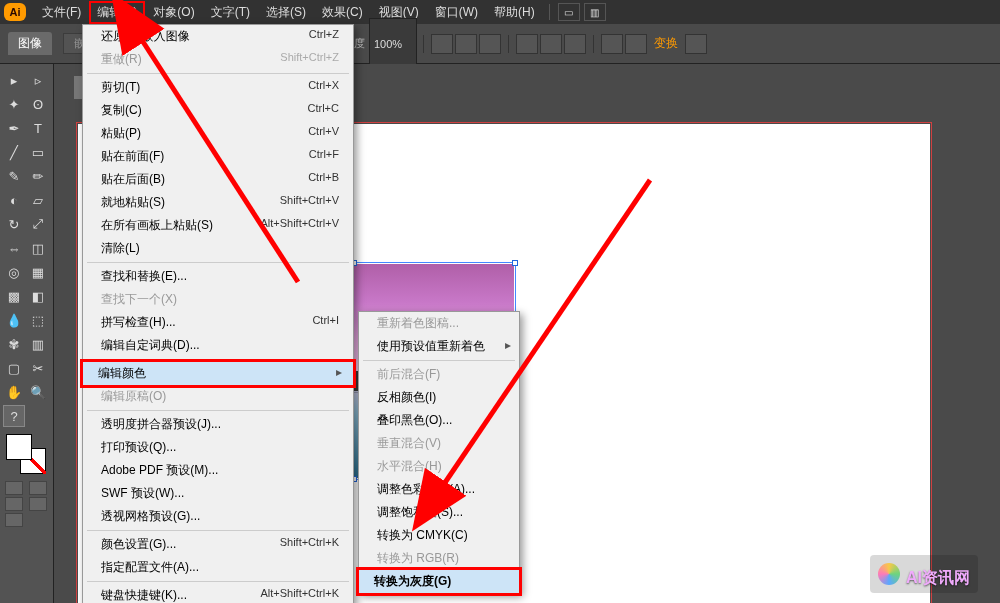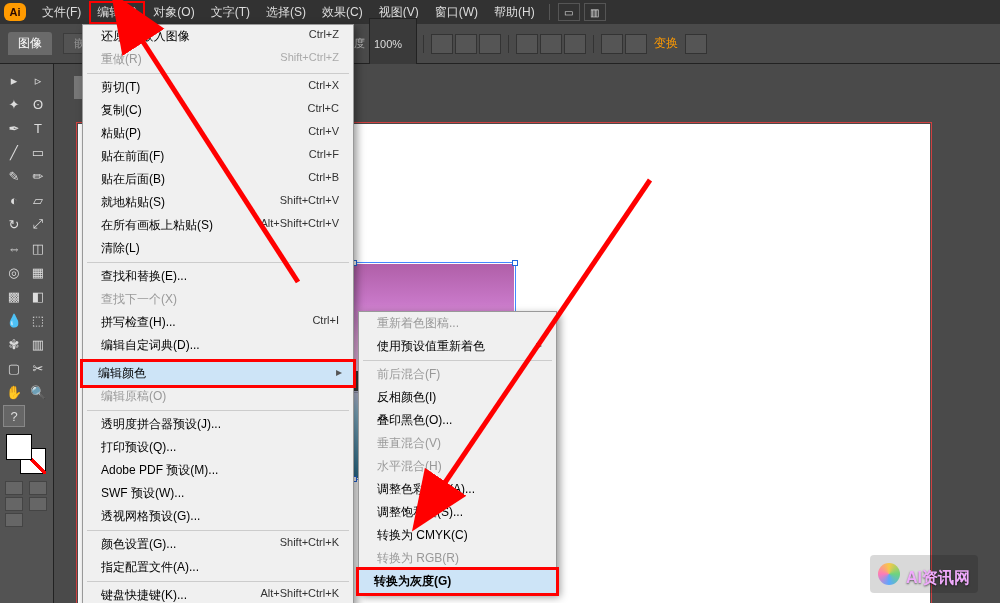--- a/index.html
+++ b/index.html
@@ -42,21 +42,21 @@
 .dropdown { position: absolute; background: #f0f0f0; border: 1px solid #999; color: #000; box-shadow: 3px 3px 8px rgba(0,0,0,.4); z-index: 50; }
 .dropdown .row { display: flex; justify-content: space-between; padding: 3px 14px 3px 18px; white-space: nowrap; }
 .dropdown .row.dim { color: #999; }
 .dropdown .row.hov { background: #cde4f7; }
 .dropdown .sc { color: #333; font-size: 11px; margin-left: 24px; text-align: right; }
 .dropdown .dim .sc { color: #aaa; }
 .dropdown .sep { height: 1px; background: #ccc; margin: 2px 4px; }
 .dropdown .arrow::after { content: "▸"; color: #555; margin-left: 20px; }
 #menu1 { top: 24px; left: 82px; width: 272px; }
 #menu1 .hlrow { border: 3px solid red; margin: -3px; padding: 3px 11px 3px 15px; }
-#menu2 { top: 311px; left: 358px; width: 199px; }
+#menu2 { top: 311px; left: 358px; width: 162px; }
 #menu2 .hlrow { border: 3px solid red; margin: -3px; background: #cde4f7; padding: 3px 11px 3px 15px; font-weight: bold; }
 .redarrow { position: absolute; z-index: 80; pointer-events: none; }
 .redarrow svg { overflow: visible; }
 .watermark { position: absolute; right: 22px; bottom: 10px; display: flex; align-items: center; gap: 6px; background: rgba(0,0,0,.15); padding: 4px 8px; border-radius: 4px; z-index: 90; }
 .watermark .wicon { width: 22px; height: 22px; border-radius: 50%; background: conic-gradient(#f7c948, #6dd47e, #5aa7ff, #ff7ab8, #f7c948); }
 .watermark .wtext { color: #f0abfc; font-size: 16px; font-weight: bold; text-shadow: 0 1px 2px rgba(0,0,0,.6); margin-top: 9px; }
 </style>
 </head>
 <body>
 

